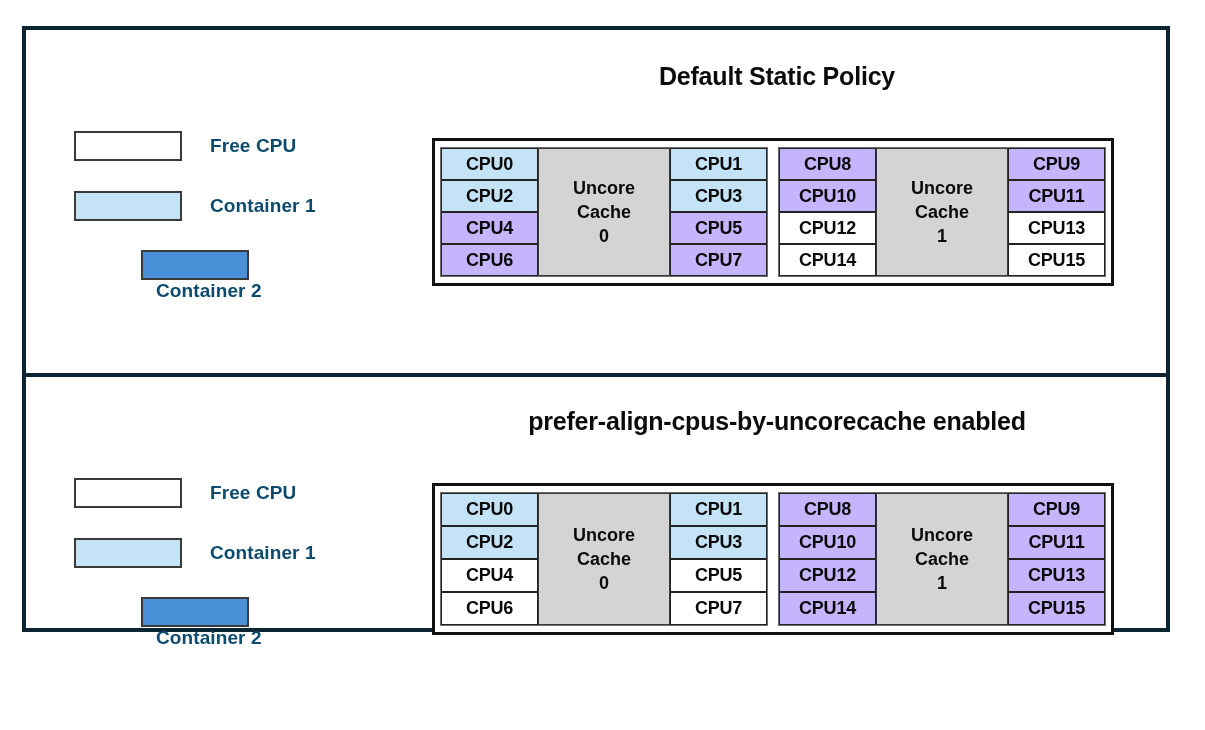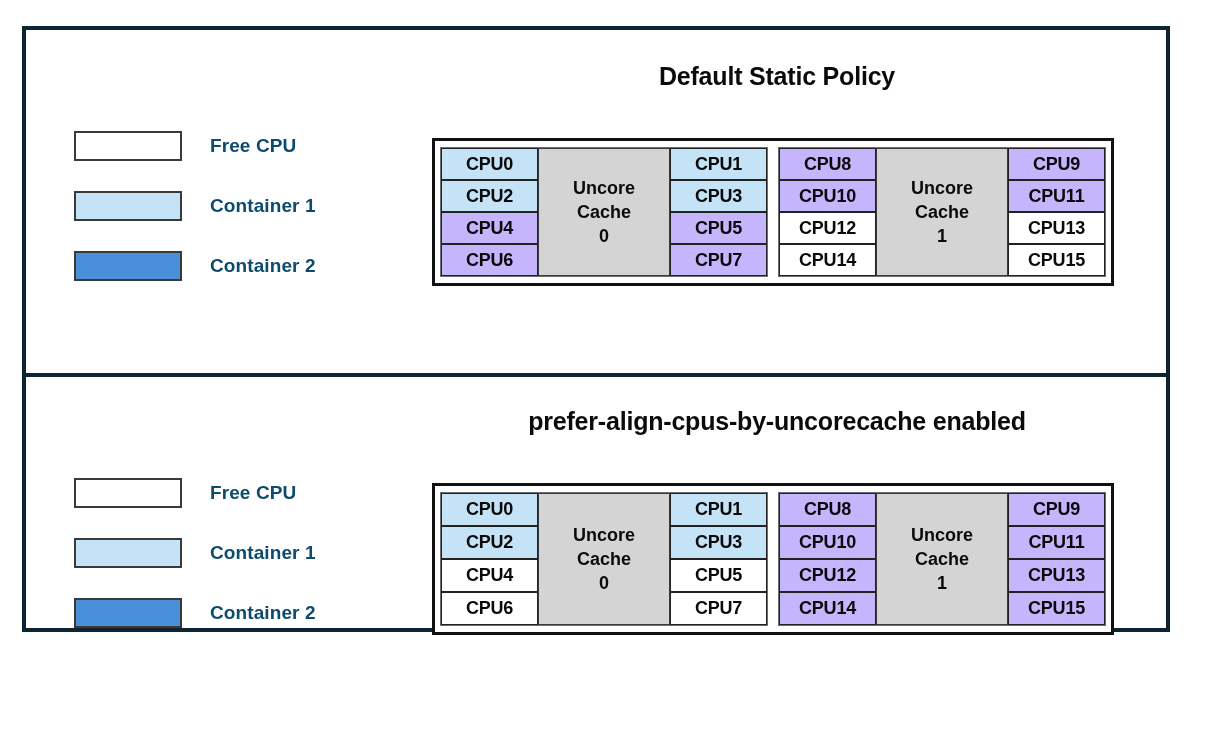--- a/index.html
+++ b/index.html
@@ -31,21 +31,21 @@
     position: absolute;
     left: 48px;
     top: 100px;
   }
   .legend-row {
     display: flex;
     align-items: center;
     height: 32px;
     margin-bottom: 28px;
   }
-  .legend-row:last-child { margin-bottom: 0; }
+  .legend-row:last-child { margin-bottom: 0; flex-direction: column; }
   .legend-swatch {
     width: 108px;
     height: 30px;
     border: 2px solid #3a3a3a;
     box-sizing: border-box;
     flex: 0 0 auto;
   }
   .legend-label {
     margin-left: 28px;
     font-size: 19px;

